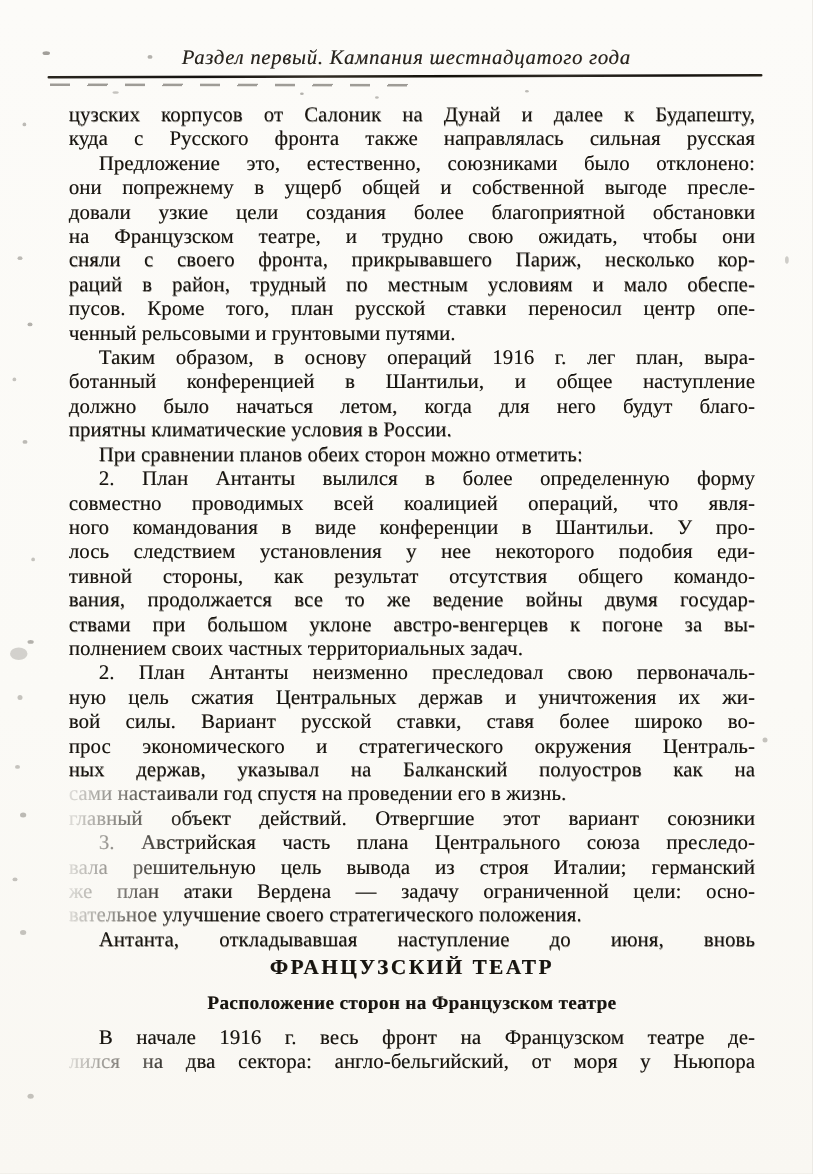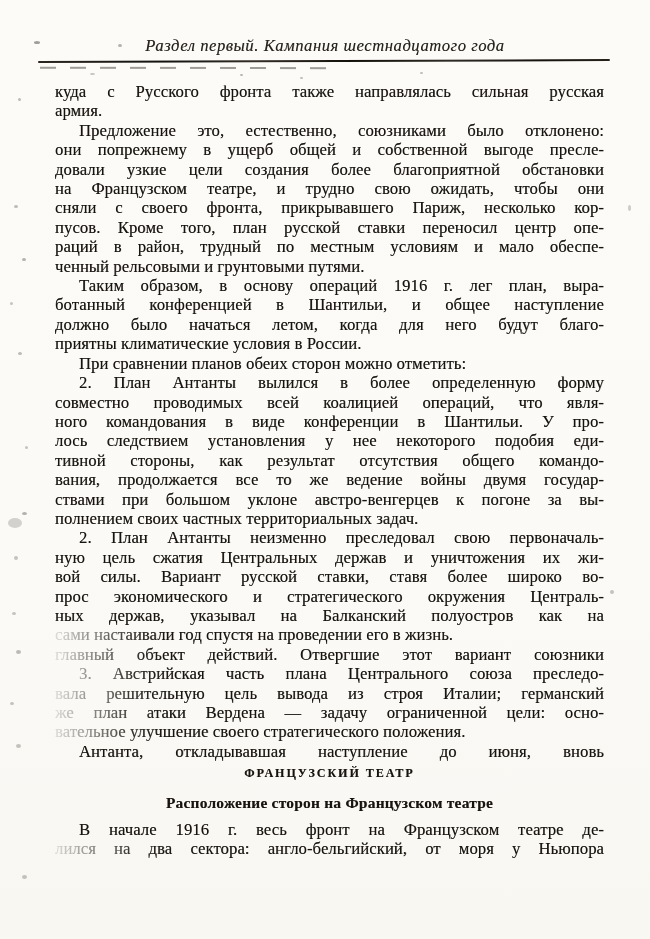--- a/index.html
+++ b/index.html
@@ -47,21 +47,21 @@
   .para { margin: 0; }
   .line { text-align: justify; text-align-last: justify; min-height: 19.4px; white-space: nowrap; }
   .line.last { text-align-last: left; }
   .line.indent { text-indent: 24px; }
   .line.fade {
     -webkit-mask-image: linear-gradient(to right, rgba(0,0,0,0.12) 0px, rgba(0,0,0,0.45) 34px, rgba(0,0,0,0.85) 75px, #000 110px);
             mask-image: linear-gradient(to right, rgba(0,0,0,0.12) 0px, rgba(0,0,0,0.45) 34px, rgba(0,0,0,0.85) 75px, #000 110px);
   }
   .h1 {
     font-weight: bold;
-    font-size: 12px;
+    font-size: 17px;
     letter-spacing: 2px;
     text-align: right; text-align-last: center;
     margin: 3px 0 9px;
   }
   .h2 {
     font-weight: bold;
     font-size: 15.3px;
     letter-spacing: 0.3px;
     text-align: right; text-align-last: center;
     margin: 0 0 8px;
@@ -78,31 +78,31 @@
 
 <div class="page">
 
   <div class="running-head">Раздел первый. Кампания шестнадцатого года</div>
 
   <div class="head-rule"></div>
   <div class="head-rule-dashes"></div>
 
   <div class="text-block" id="content">
       <div class="para">
+        <div class="line">цузских корпусов от Салоник на Дунай и далее к Будапешту,</div>
         <div class="line">куда с Русского фронта также направлялась сильная русская</div>
-        <div class="line last">армия.</div>
       </div>
       <div class="para">
         <div class="line indent">Предложение это, естественно, союзниками было отклонено:</div>
         <div class="line">они попрежнему в ущерб общей и собственной выгоде пресле-</div>
         <div class="line">довали узкие цели создания более благоприятной обстановки</div>
         <div class="line">на Французском театре, и трудно свою ожидать, чтобы они</div>
         <div class="line">сняли с своего фронта, прикрывавшего Париж, несколько кор-</div>
+        <div class="line">раций в район, трудный по местным условиям и мало обеспе-</div>
         <div class="line">пусов. Кроме того, план русской ставки переносил центр опе-</div>
-        <div class="line">раций в район, трудный по местным условиям и мало обеспе-</div>
         <div class="line last">ченный рельсовыми и грунтовыми путями.</div>
       </div>
       <div class="para">
         <div class="line indent">Таким образом, в основу операций 1916 г. лег план, выра-</div>
         <div class="line">ботанный конференцией в Шантильи, и общее наступление</div>
         <div class="line">должно было начаться летом, когда для него будут благо-</div>
         <div class="line last">приятны климатические условия в России.</div>
       </div>
       <div class="para">
         <div class="line indent last">При сравнении планов обеих сторон можно отметить:</div>

